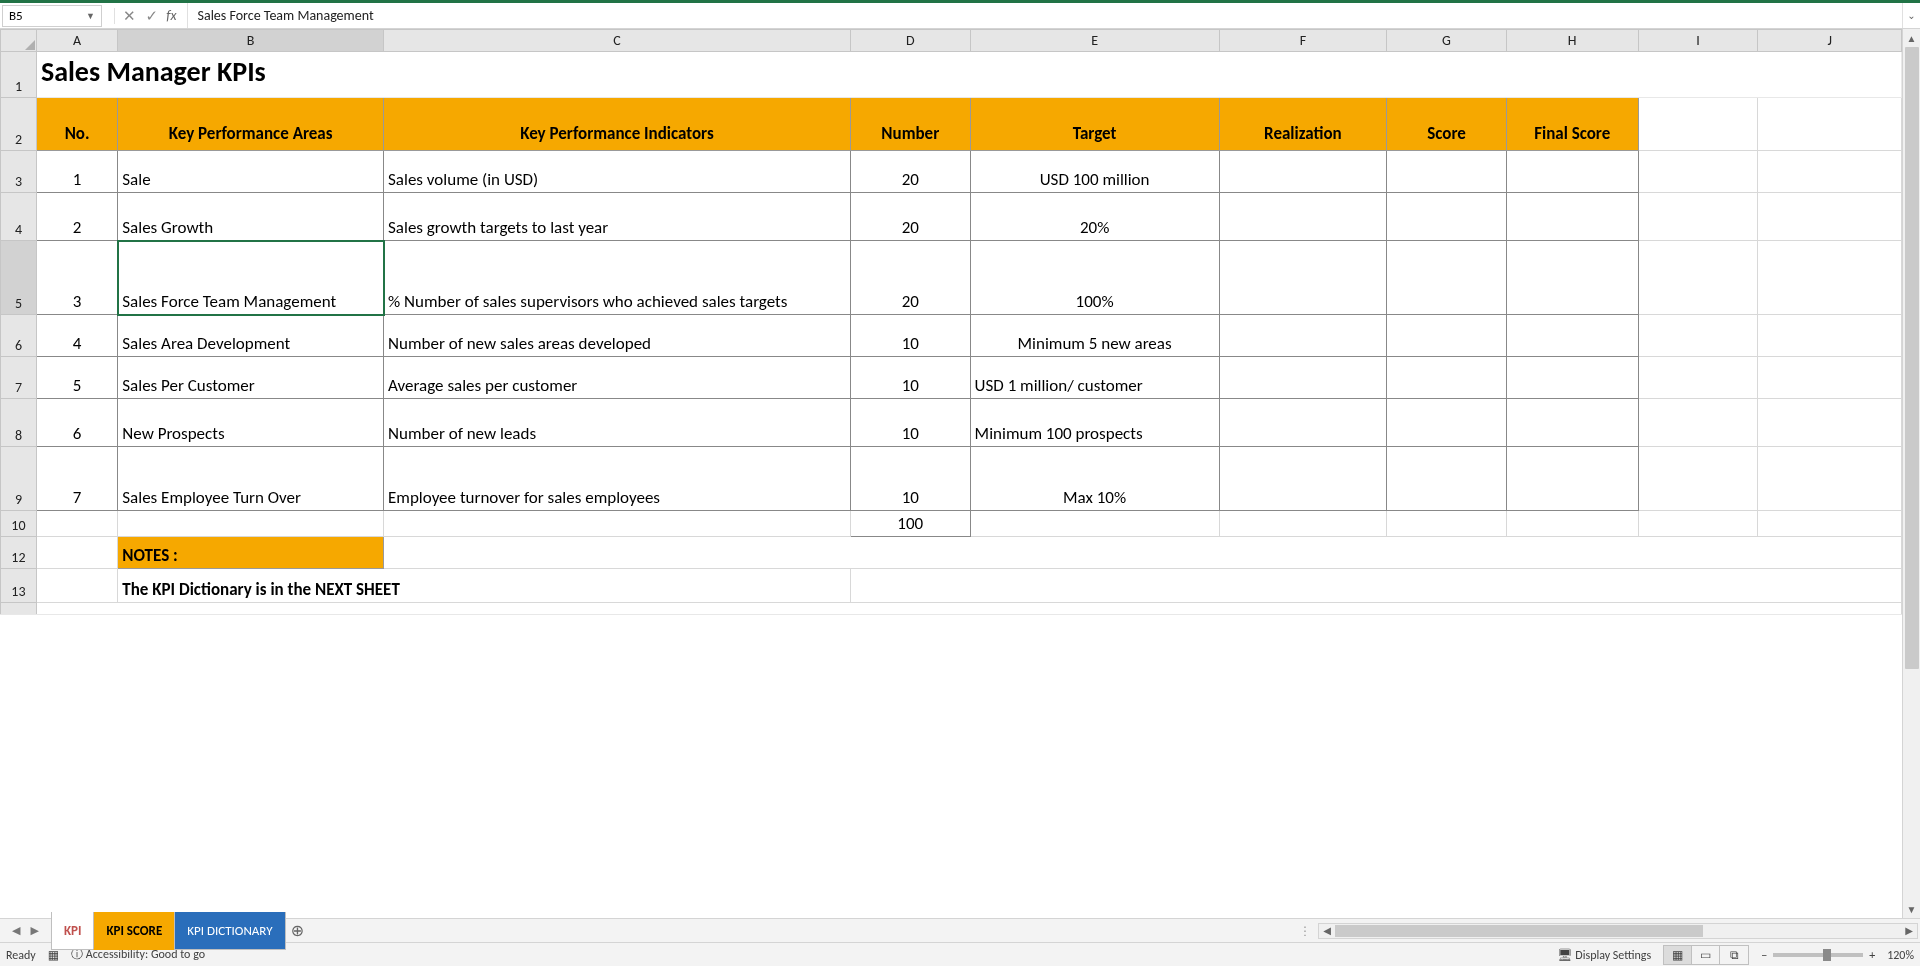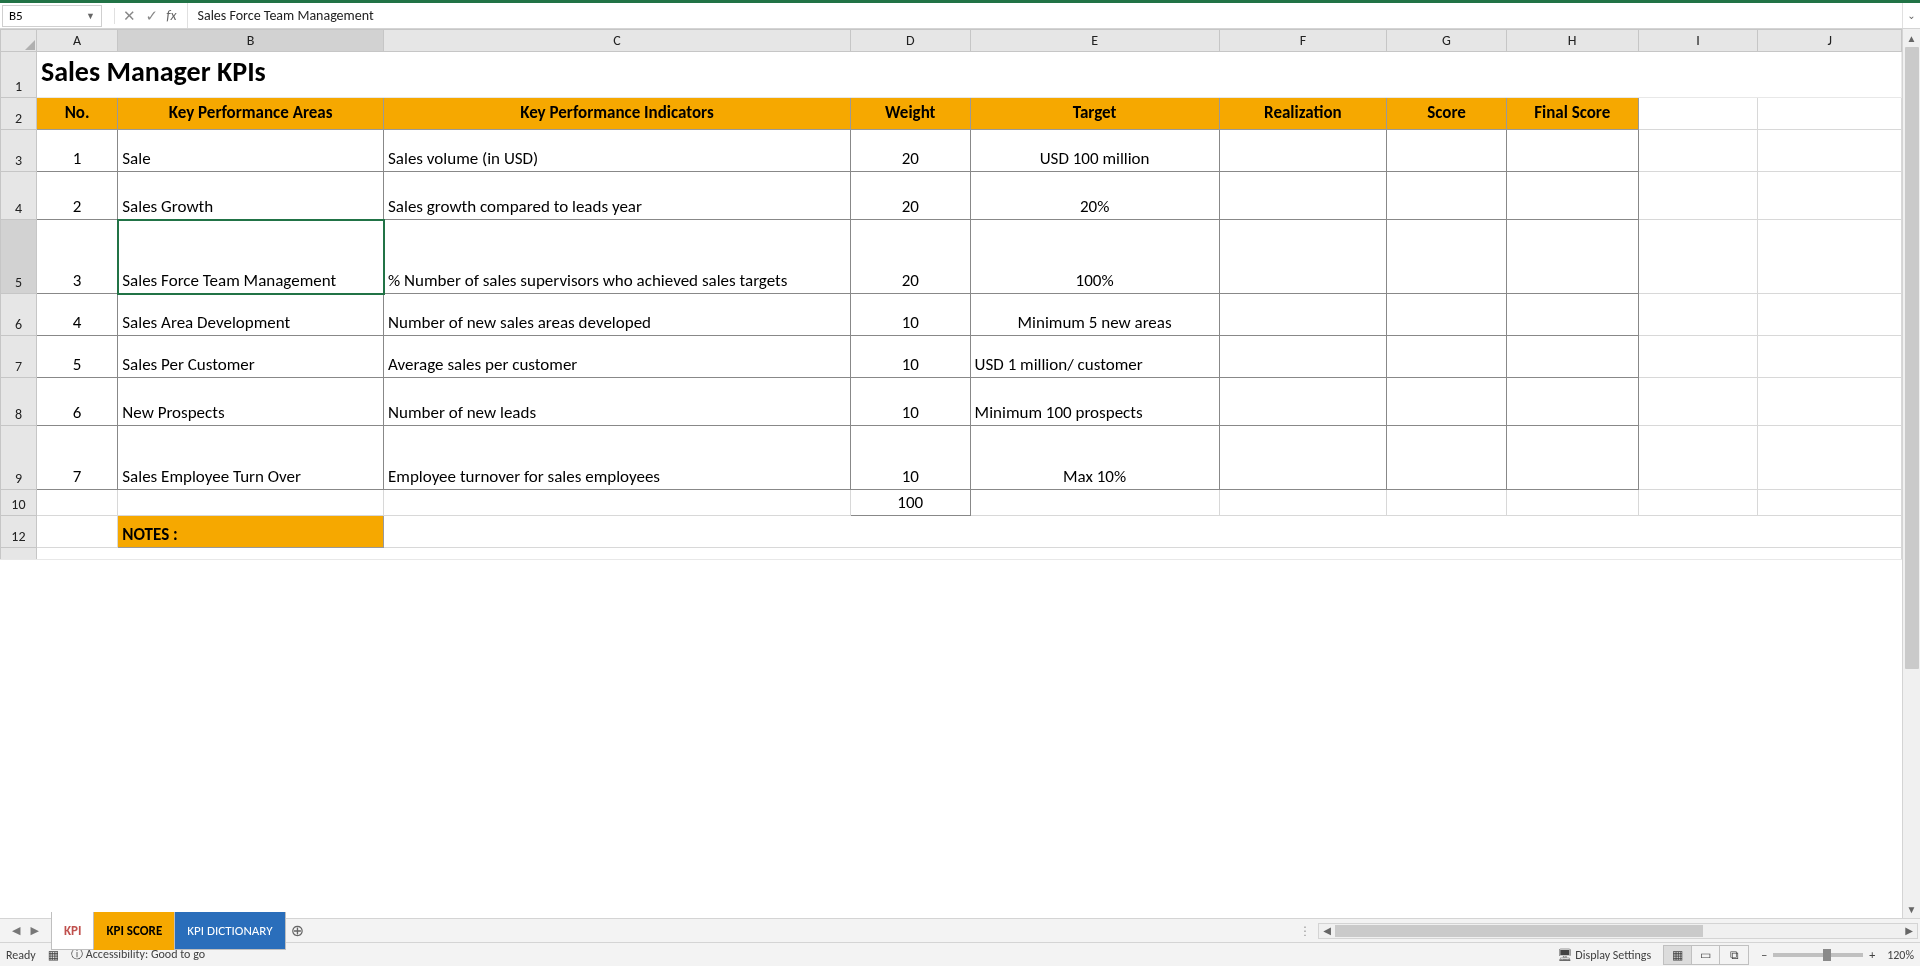--- a/index.html
+++ b/index.html
@@ -149,21 +149,21 @@
       border: 1px solid #e8e8e8;
       vertical-align: bottom;
       padding-bottom: 8px;
     }
     td.hdr {
       background: #f6a800;
       font-weight: bold;
       text-align: center;
       border: 1px solid #999;
       vertical-align: bottom;
-      height: 32px;
+      height: 53px;
       padding-bottom: 6px;
     }
     td.data {
       border: 1px solid #888;
     }
     td.data.c { text-align: center; }
     td.data.l { text-align: left; }
     td.total { text-align: center; border:1px solid #888; }
     td.selected {
       outline: 2px solid #217346;
@@ -395,21 +395,21 @@
       <tr>
         <td class="row-header">1</td>
         <td class="title-cell blank-area" colspan="10" style="height:44px;">Sales Manager KPIs</td>
       </tr>
 
       <tr>
         <td class="row-header">2</td>
         <td class="hdr">No.</td>
         <td class="hdr">Key Performance Areas</td>
         <td class="hdr">Key Performance Indicators</td>
-        <td class="hdr">Weight</td>
+        <td class="hdr">Number</td>
         <td class="hdr">Target</td>
         <td class="hdr">Realization</td>
         <td class="hdr">Score</td>
         <td class="hdr">Final Score</td>
         <td class="blank-area"></td>
         <td class="blank-area"></td>
       </tr>
 
       <tr style="height:42px;">
         <td class="row-header">3</td>
@@ -422,21 +422,21 @@
         <td class="data"></td>
         <td class="data"></td>
         <td class="blank-area"></td>
         <td class="blank-area"></td>
       </tr>
 
       <tr style="height:48px;">
         <td class="row-header">4</td>
         <td class="data c">2</td>
         <td class="data l">Sales Growth</td>
-        <td class="data l">Sales growth compared to leads year</td>
+        <td class="data l">Sales growth targets to last year</td>
         <td class="data c">20</td>
         <td class="data c">20%</td>
         <td class="data"></td>
         <td class="data"></td>
         <td class="data"></td>
         <td class="blank-area"></td>
         <td class="blank-area"></td>
       </tr>
 
       <tr style="height:74px;">
@@ -524,20 +524,26 @@
       </tr>
 
 
       <tr style="height:32px;">
         <td class="row-header">12</td>
         <td class="blank-area"></td>
         <td class="notes">NOTES :</td>
         <td class="blank-area" colspan="8"></td>
       </tr>
 
+      <tr style="height:34px;">
+        <td class="row-header">13</td>
+        <td class="blank-area"></td>
+        <td class="blank-area" colspan="2" style="font-weight:bold;overflow:visible;">The KPI Dictionary is in the NEXT SHEET</td>
+        <td class="blank-area" colspan="7"></td>
+      </tr>
 
       <tr class="tail-row">
         <td class="row-header" style="font-size:10px;color:#aaa;"></td>
         <td class="blank-area" colspan="10"></td>
       </tr>
     </tbody>
       </table>
   </div>
   <div class="vscroll">
     <div class="up">▲</div>

